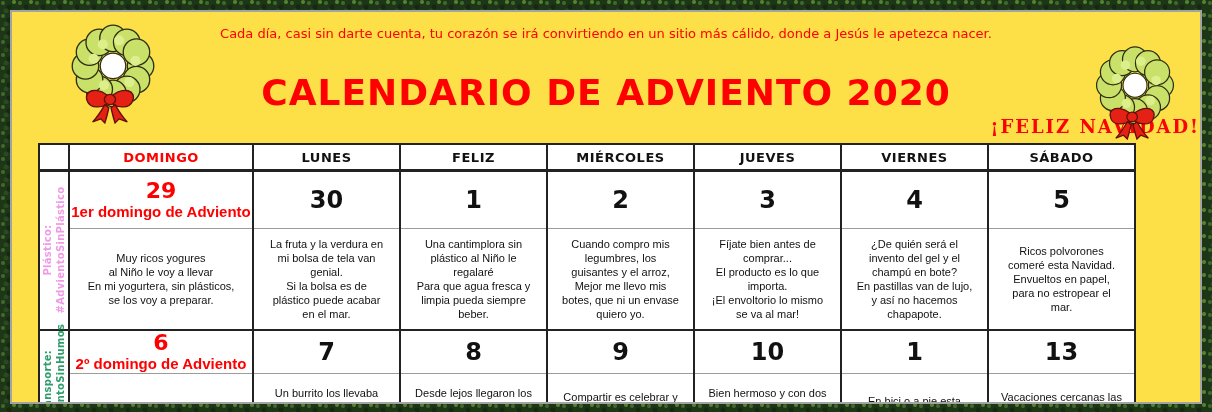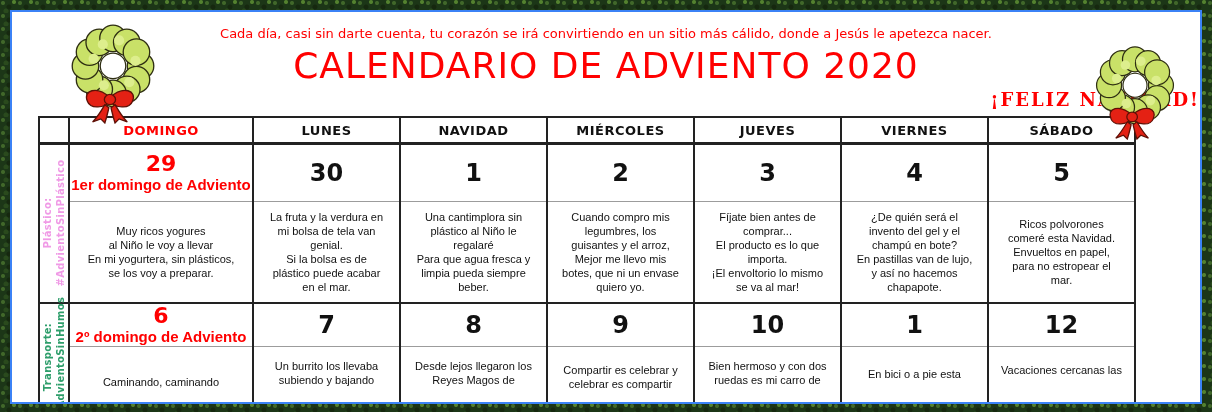--- a/index.html
+++ b/index.html
@@ -9,27 +9,27 @@
     background-image:
       radial-gradient(circle at 3px 3px,#41682a 1.5px,transparent 2.5px),
       radial-gradient(circle at 9px 7px,#16280f 2px,transparent 3px),
       radial-gradient(circle at 14px 2px,#54822f 1.5px,transparent 2.5px),
       radial-gradient(circle at 6px 11px,#2a4a1d 2px,transparent 3px);
     background-size:17px 13px;
     font-family:"DejaVu Sans",sans-serif;
   }
   .panel{
     position:absolute;left:10px;top:10px;right:10px;bottom:8px;
-    background:#ffffff;border:2px solid #3b82f6;overflow:hidden;
+    background:#fde047;border:2px solid #a3a3a3;overflow:hidden;
   }
   .wreath{position:absolute;}
   .wreath.left{left:50px;top:8px;width:102px;height:104px;}
   .wreath.right{left:1074px;top:30px;width:98px;height:98px;}
   .quote{margin:14px 10px 0;text-align:center;color:#ff0000;font-size:13px;line-height:16px;}
-  .title{margin:4px 0 0;text-align:center;color:#ff0000;font-size:36px;font-weight:normal;letter-spacing:1px;line-height:40px;}
+  .title{margin:31px 0 0;text-align:center;color:#ff0000;font-size:36px;font-weight:bold;letter-spacing:1px;line-height:40px;}
   .greeting{margin:4px 0 0;text-align:right;color:#ff0000;font-family:"DejaVu Serif",serif;font-weight:bold;font-size:18px;letter-spacing:2px;line-height:20px;}
   table.calendar{margin:6px 0 0 26px;border-collapse:collapse;table-layout:fixed;width:1096px;background:#fff;}
   th,td{border:2px solid #222222;padding:0;}
   thead th{height:24px;font-size:13px;letter-spacing:.5px;border-bottom:3px solid #222222;color:#111;}
   thead th.sunday{color:#ff0000;}
   tr.date-row td{border-bottom:1px solid #9c9c9c;text-align:center;vertical-align:middle;}
   tr.date-row.w1{height:58px;}
   tr.date-row.w2{height:44px;}
   .date-num{font-size:24px;font-weight:bold;line-height:24px;color:#111;}
   .sunday-cell .date-num{color:#ff0000;font-size:22px;text-align:center;}
@@ -131,21 +131,21 @@
       <col style="width:147px">
         <col style="width:147px">
         <col style="width:147px">
         <col style="width:147px">
     </colgroup>
     <thead>
       <tr>
         <th></th>
         <th class="sunday">DOMINGO</th>
         <th>LUNES</th>
-        <th>NAVIDAD</th>
+        <th>FELIZ</th>
         <th>MIÉRCOLES</th>
         <th>JUEVES</th>
         <th>VIERNES</th>
         <th>SÁBADO</th>
       </tr>
     </thead>
     <tbody>
       <tr class="date-row w1">
         <td class="label-cell w1" rowspan="2">
           <span class="vtext pink">Plástico:
@@ -233,21 +233,21 @@
         <td>
             <div class="date-num">9</div>
           </td>
         <td>
             <div class="date-num">10</div>
           </td>
         <td>
             <div class="date-num">1</div>
           </td>
         <td>
-            <div class="date-num">12</div>
+            <div class="date-num">13</div>
           </td>
       </tr>
       <tr class="text-row w2">
         <td class="pt28">Caminando, caminando</td>
         <td class="pt12">Un burrito los llevaba
 subiendo y bajando</td>
         <td class="pt12">Desde lejos llegaron los
 Reyes Magos de</td>
         <td class="pt16">Compartir es celebrar y
 celebrar es compartir</td>

